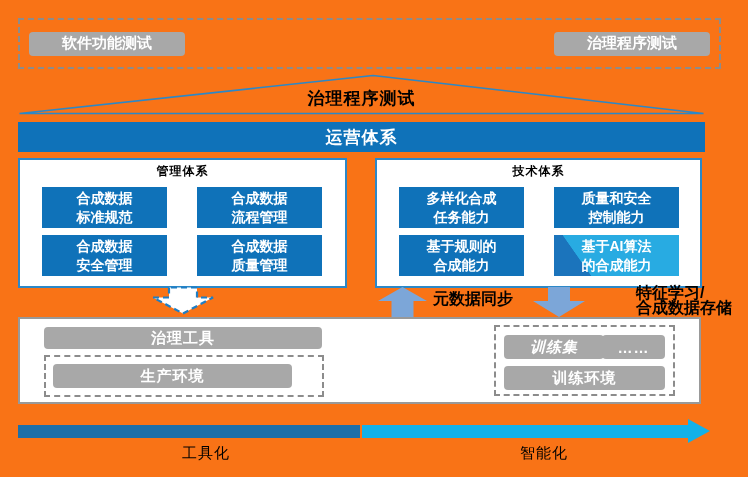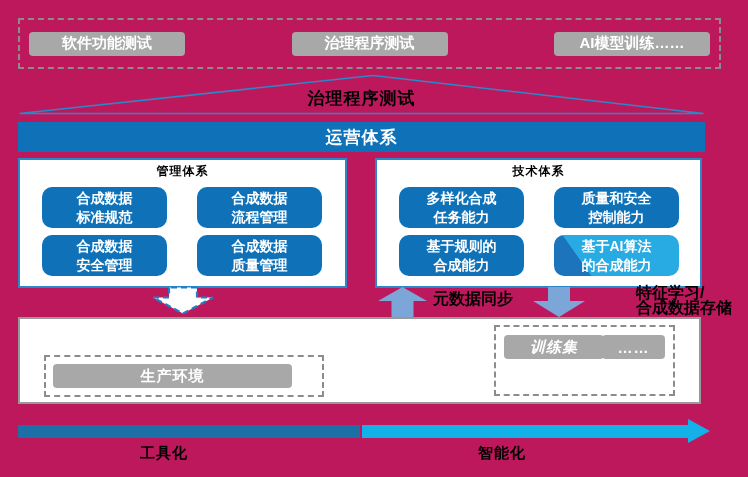--- a/index.html
+++ b/index.html
@@ -1,17 +1,17 @@
 <!DOCTYPE html>
 <html><head>
 <meta charset="utf-8">
 <style>
   html,body{margin:0;padding:0;background:#fff;}
   #stage{
-    position:relative;width:748px;height:477px;background:#be185d;overflow:hidden;
+    position:relative;width:748px;height:477px;background:#f97316;overflow:hidden;
     font-family:"Liberation Sans","DejaVu Sans",sans-serif;
   }
   .abs{position:absolute;}
   
   .scenario-box{
     left:18px;top:18px;width:681px;height:47px;
     border:2px dashed #8c8c8c;
     display:flex;align-items:center;justify-content:space-between;
     padding:0 9px;box-sizing:content-box;
   }
@@ -38,21 +38,20 @@
   .tech-box{left:375px;top:158px;width:323px;height:126px;}
   .sys-title{
     position:absolute;left:0;top:3px;width:100%;text-align:center;
     font-size:12px;font-weight:bold;color:#000;letter-spacing:1px;
   }
   .cell{
     position:absolute;width:125px;height:41px;background:#0f72b9;
     color:#fff;font-weight:bold;font-size:14px;line-height:19px;
     display:flex;align-items:center;justify-content:center;text-align:center;
     white-space:pre-line;
-    border-radius:10px;
   }
   .cell.r1c1{left:22px;top:27px;}
   .cell.r1c2{left:177px;top:27px;}
   .cell.r2c1{left:22px;top:75px;}
   .cell.r2c2{left:177px;top:75px;}
   .cell.ai{
     background:linear-gradient(55deg,#1b74bc 24%,#28abe2 24.5%);
   }
   
   .flow-label{
@@ -70,32 +69,31 @@
   }
   .dash-box{position:absolute;border:2px dashed #8c8c8c;}
   
   .axis-left{left:18px;top:425px;width:342px;height:13px;background:#1d6fa8;}
   .axis-right{left:362px;top:425px;width:326px;height:13px;background:#13b1e8;}
   .axis-head{
     left:688px;top:419px;width:0;height:0;
     border-left:22px solid #13b1e8;border-top:12.5px solid transparent;border-bottom:12.5px solid transparent;
   }
   .axis-label{
-    top:444px;width:90px;text-align:left;font-size:15px;font-weight:bold;color:#000;letter-spacing:1px;
+    top:444px;width:90px;text-align:right;font-size:15px;font-weight:normal;color:#000;letter-spacing:1px;
   }
 </style>
 </head>
 <body>
 
 <div id="stage">
 
   <div class="abs scenario-box">
     <div class="pill">软件功能测试</div>
     <div class="pill">治理程序测试</div>
-    <div class="pill">AI模型训练……</div>
   </div>
 
   <svg class="abs support-tri" width="687" height="42" viewBox="0 0 687 42">
     <polygon points="1.5,39.5 355,1.5 685.5,39.5" fill="none" stroke="#2b88c8" stroke-width="1.6"></polygon>
   </svg>
   <div class="abs support-label">治理程序测试</div>
 
   <div class="abs op-bar">运营体系</div>
 
   <div class="abs sys-box mgmt-box">
@@ -131,29 +129,31 @@
   </svg>
   <div class="abs flow-label" style="left:433px;top:291px;">元数据同步</div>
 
   <svg class="abs" style="left:533px;top:287px;" width="52" height="30" viewBox="0 0 52 30">
     <polygon points="15,0 37,0 37,14 52,14 26,30 0,14 15,14" fill="#7ca6d8"></polygon>
   </svg>
   <div class="abs flow-label" style="left:595px;top:285px;margin-left:41px;">特征学习/
 合成数据存储</div>
 
   <div class="abs res-box">
+    <div class="gray-btn" style="left:24px;top:8px;width:278px;height:22px;">治理工具</div>
 
     <div class="dash-box" style="left:24px;top:36px;width:276px;height:38px;">
       <div class="gray-btn" style="left:7px;top:7px;width:239px;height:24px;">生产环境</div>
     </div>
 
 
     <div class="dash-box" style="left:474px;top:6px;width:177px;height:67px;">
       <div class="gray-btn" style="left:8px;top:8px;width:100px;height:24px;font-style:italic;">训练集</div>
       <div class="gray-btn" style="left:106px;top:8px;width:63px;height:24px;">……</div>
+      <div class="gray-btn" style="left:8px;top:39px;width:161px;height:24px;">训练环境</div>
     </div>
   </div>
 
   <div class="abs axis-left"></div>
   <div class="abs axis-right"></div>
   <div class="abs axis-head"></div>
   <div class="abs axis-label" style="left:140px;">工具化</div>
   <div class="abs axis-label" style="left:478px;">智能化</div>
 
 </div>

